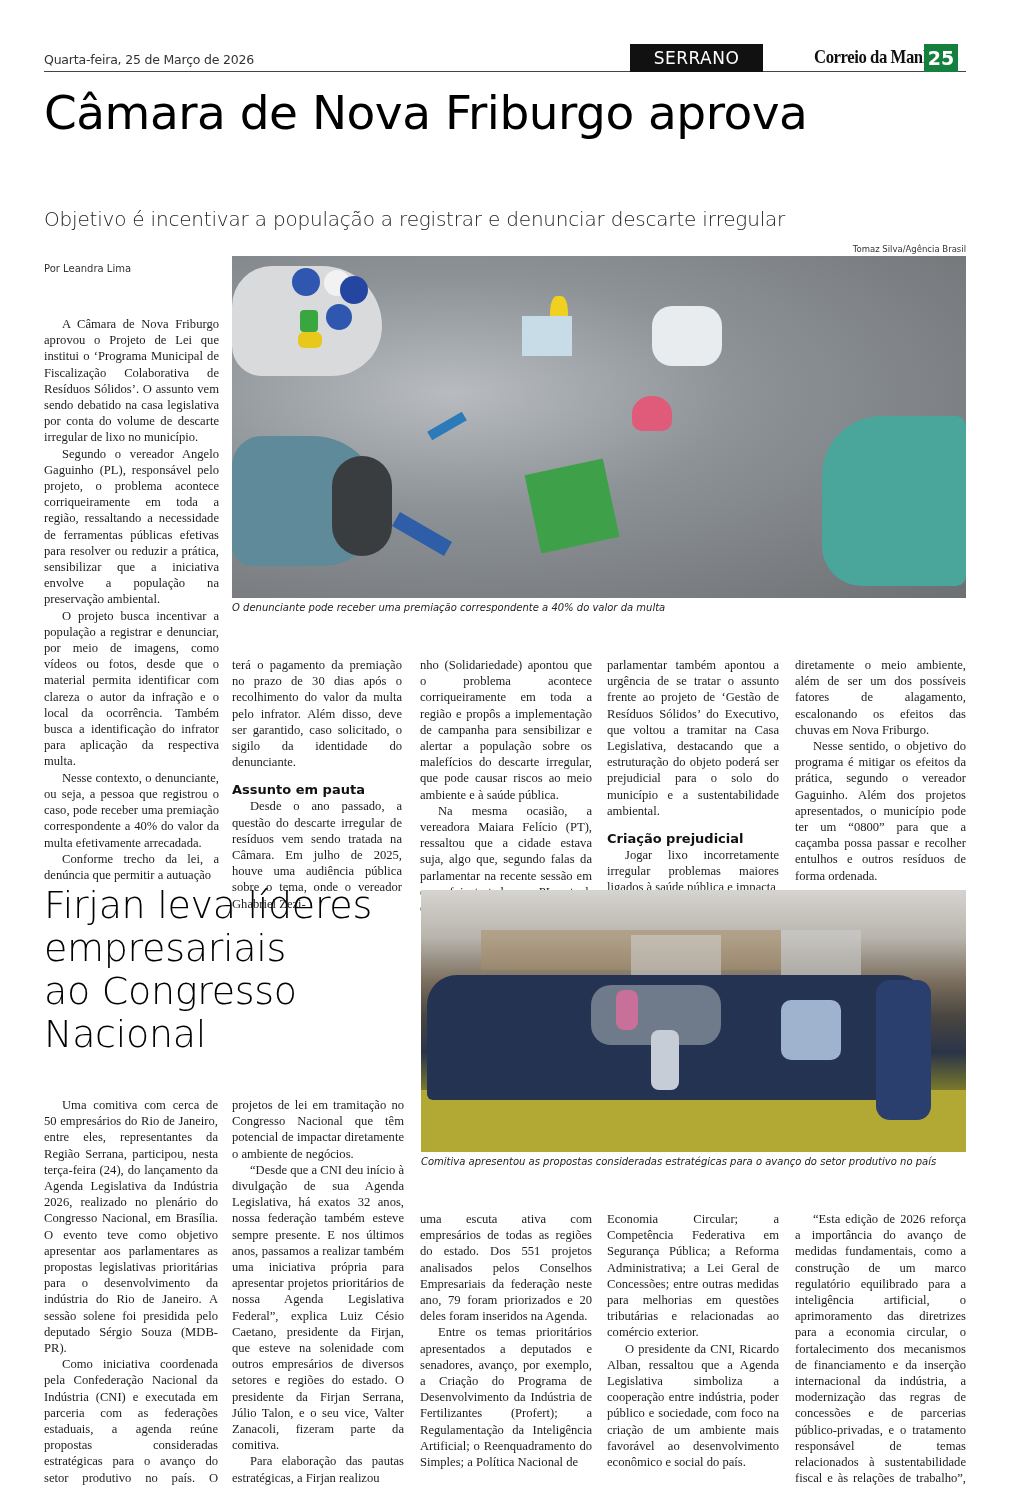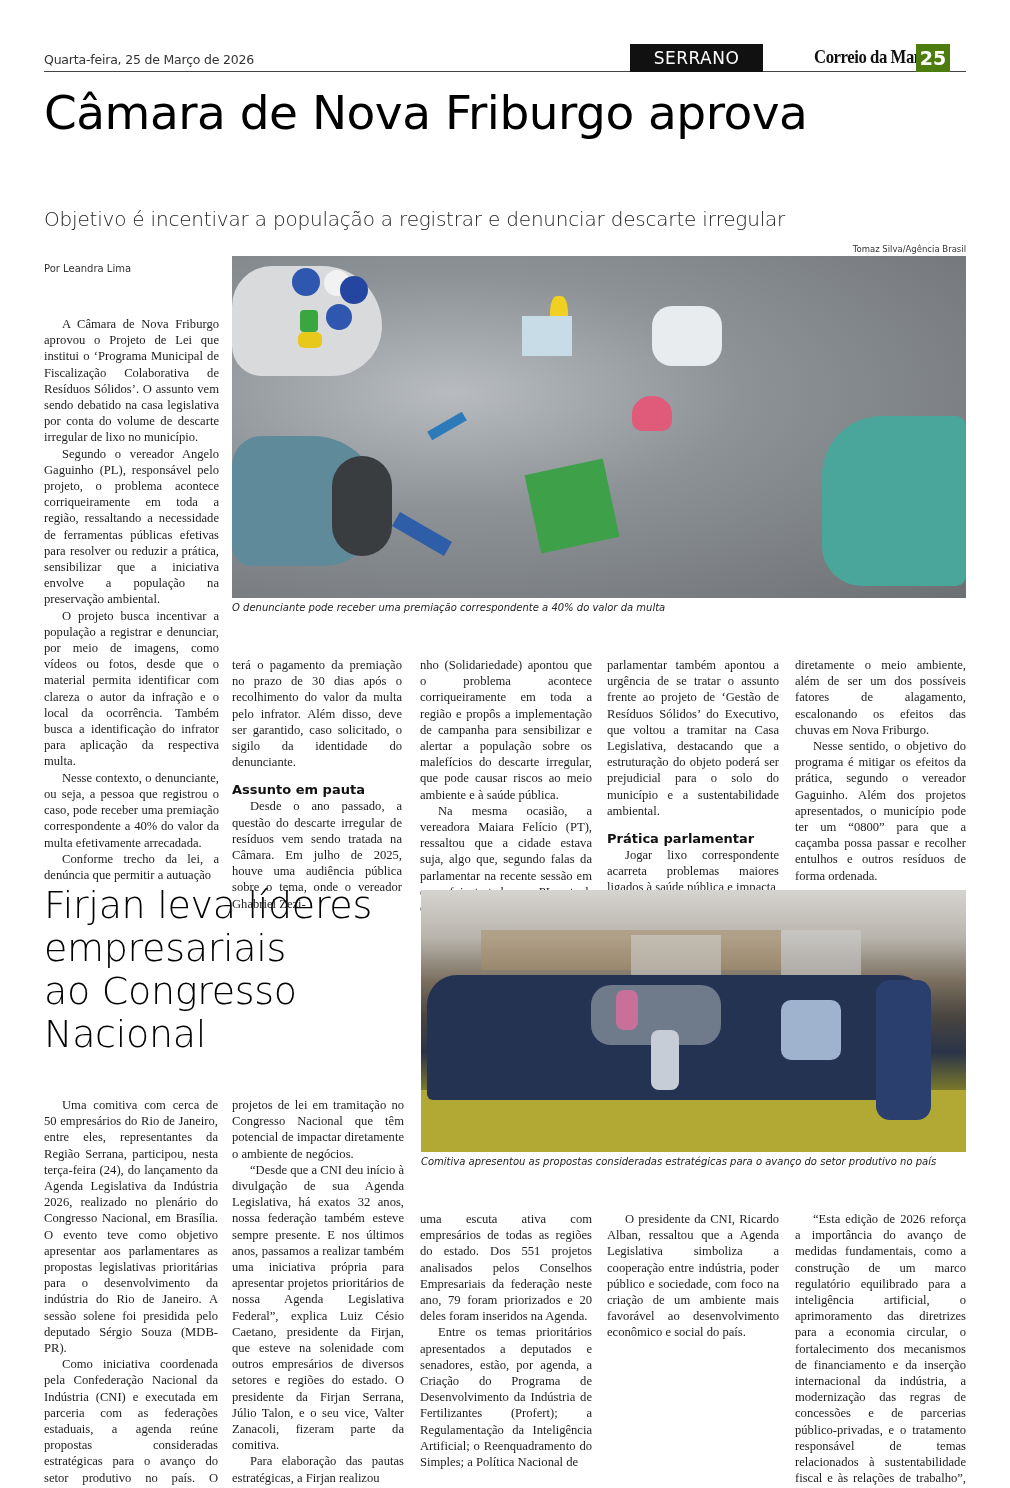--- a/index.html
+++ b/index.html
@@ -3,21 +3,21 @@
 <meta charset="utf-8">
 <style>
   * { box-sizing: border-box; margin: 0; padding: 0; }
   html, body { width: 1010px; height: 1488px; background: #ffffff; overflow: hidden; }
   body { position: relative; font-family: "Liberation Serif", serif; color: #1a1a1a; }
 
   .header { position: absolute; left: 44px; top: 44px; width: 922px; height: 28px; border-bottom: 1.5px solid #444; }
   .header .date { position: absolute; left: 0; top: 8px; font-family: "DejaVu Sans", sans-serif; font-size: 12.5px; color: #333; letter-spacing: -0.2px; }
   .header .section { position: absolute; left: 586px; top: 0; width: 133px; height: 28px; background: #111; color: #fff; font-family: "DejaVu Sans", sans-serif; font-size: 17px; text-align: center; line-height: 28px; letter-spacing: 0.5px; }
   .header .brand { position: absolute; left: 770px; top: 2px; font-family: "Liberation Serif", serif; font-weight: bold; font-size: 19px; color: #111; letter-spacing: -0.5px; transform: scaleX(0.88); transform-origin: left; }
-  .header .pagenum { position: absolute; right: 16px; top: 0; width: 34px; height: 28px; background: #4d7c0f; color: #fff; font-family: "DejaVu Sans", sans-serif; font-weight: bold; font-size: 19px; text-align: center; line-height: 28px; }
+  .header .pagenum { position: absolute; right: 8px; top: 0; width: 34px; height: 28px; background: #15803d; color: #fff; font-family: "DejaVu Sans", sans-serif; font-weight: bold; font-size: 19px; text-align: center; line-height: 28px; }
 
   .headline { position: absolute; left: 44px; top: 84px; width: 930px; font-family: "DejaVu Sans", sans-serif; font-size: 47px; line-height: 58px; font-weight: 500; color: #000; letter-spacing: -0.5px; }
   .subhead { position: absolute; left: 44px; top: 207px; width: 930px; font-family: "DejaVu Sans", sans-serif; font-size: 20px; font-weight: 300; color: #222; letter-spacing: -0.2px; }
 
   .credit { position: absolute; font-family: "DejaVu Sans", sans-serif; font-size: 8.5px; color: #333; text-align: right; }
   .byline { position: absolute; left: 44px; top: 263px; font-family: "DejaVu Sans", sans-serif; font-size: 10px; color: #333; }
 
   .col { position: absolute; font-family: "Liberation Serif", serif; font-size: 12.6px; line-height: 16.2px; color: #1c1c1c; text-align: justify; hyphens: manual; margin-top: 24px; }
   .col p { text-indent: 18px; }
   .col h3 { font-family: "DejaVu Sans", sans-serif; font-size: 13px; font-weight: bold; color: #111; margin-top: 12px; margin-bottom: 0; line-height: 16px; }
@@ -87,22 +87,22 @@
   <p>Desde o ano passado, a questão do descarte irregular de resíduos vem sendo tratada na Câmara. Em julho de 2025, houve uma audiência pública sobre o tema, onde o vereador Ghabriel Zezi-</p>
 </div>
 
 <div class="col" style="left:420px; top:633px; width:172px;">
   <p style="text-indent:0">nho (Solidariedade) apontou que o problema acontece corriqueiramente em toda a região e propôs a implementação de campanha para sensibilizar e alertar a população sobre os malefícios do descarte irregular, que pode causar riscos ao meio ambiente e à saúde pública.</p>
   <p>Na mesma ocasião, a vereadora Maiara Felício (PT), ressaltou que a cidade estava suja, algo que, segundo falas da parlamentar na recente sessão em que foi tratado o PL atual, continua. A</p>
 </div>
 
 <div class="col" style="left:607px; top:633px; width:172px;">
   <p style="text-indent:0">parlamentar também apontou a urgência de se tratar o assunto frente ao projeto de ‘Gestão de Resíduos Sólidos’ do Executivo, que voltou a tramitar na Casa Legislativa, destacando que a estruturação do objeto poderá ser prejudicial para o solo do município e a sustentabilidade ambiental.</p>
-  <h3>Prática parlamentar</h3>
-  <p>Jogar lixo correspondente acarreta problemas maiores ligados à saúde pública e impacta</p>
+  <h3>Criação prejudicial</h3>
+  <p>Jogar lixo incorretamente irregular problemas maiores ligados à saúde pública e impacta</p>
 </div>
 
 <div class="col" style="left:795px; top:633px; width:171px;">
   <p style="text-indent:0">diretamente o meio ambiente, além de ser um dos possíveis fatores de alagamento, escalonando os efeitos das chuvas em Nova Friburgo.</p>
   <p>Nesse sentido, o objetivo do programa é mitigar os efeitos da prática, segundo o vereador Gaguinho. Além dos projetos apresentados, o município pode ter um “0800” para que a caçamba possa passar e recolher entulhos e outros resíduos de forma ordenada.</p>
 </div>
 
 <h2 class="headline2">
   <span>Firjan leva líderes</span><br>
   <span>empresariais</span><br>
@@ -132,22 +132,23 @@
 </div>
 
 <div class="col" style="left:232px; top:1073px; width:172px;">
   <p style="text-indent:0">projetos de lei em tramitação no Congresso Nacional que têm potencial de impactar diretamente o ambiente de negócios.</p>
   <p>“Desde que a CNI deu início à divulgação de sua Agenda Legislativa, há exatos 32 anos, nossa federação também esteve sempre presente. E nos últimos anos, passamos a realizar também uma iniciativa própria para apresentar projetos prioritários de nossa Agenda Legislativa Federal”, explica Luiz Césio Caetano, presidente da Firjan, que esteve na solenidade com outros empresários de diversos setores e regiões do estado. O presidente da Firjan Serrana, Júlio Talon, e o seu vice, Valter Zanacoli, fizeram parte da comitiva.</p>
   <p>Para elaboração das pautas estratégicas, a Firjan realizou</p>
 </div>
 
 <div class="col" style="left:420px; top:1187px; width:172px;">
   <p style="text-indent:0">uma escuta ativa com empresários de todas as regiões do estado. Dos 551 projetos analisados pelos Conselhos Empresariais da federação neste ano, 79 foram priorizados e 20 deles foram inseridos na Agenda.</p>
-  <p>Entre os temas prioritários apresentados a deputados e senadores, estão, por agenda, a Criação do Programa de Desenvolvimento da Indústria de Fertilizantes (Profert); a Regulamentação da Inteligência Artificial; o Reenquadramento do Simples; a Política Nacional de</p>
+  <p>Entre os temas prioritários apresentados a deputados e senadores, avanço, por exemplo, a Criação do Programa de Desenvolvimento da Indústria de Fertilizantes (Profert); a Regulamentação da Inteligência Artificial; o Reenquadramento do Simples; a Política Nacional de</p>
 </div>
 
 <div class="col" style="left:607px; top:1187px; width:172px;">
+  <p style="text-indent:0">Economia Circular; a Competência Federativa em Segurança Pública; a Reforma Administrativa; a Lei Geral de Concessões; entre outras medidas para melhorias em questões tributárias e relacionadas ao comércio exterior.</p>
   <p>O presidente da CNI, Ricardo Alban, ressaltou que a Agenda Legislativa simboliza a cooperação entre indústria, poder público e sociedade, com foco na criação de um ambiente mais favorável ao desenvolvimento econômico e social do país.</p>
 </div>
 
 <div class="col" style="left:795px; top:1187px; width:171px;">
   <p>“Esta edição de 2026 reforça a importância do avanço de medidas fundamentais, como a construção de um marco regulatório equilibrado para a inteligência artificial, o aprimoramento das diretrizes para a economia circular, o fortalecimento dos mecanismos de financiamento e da inserção internacional da indústria, a modernização das regras de concessões e de parcerias público-privadas, e o tratamento responsável de temas relacionados à sustentabilidade fiscal e às relações de trabalho”, destaca.</p>
 </div>
 
 </body></html>

